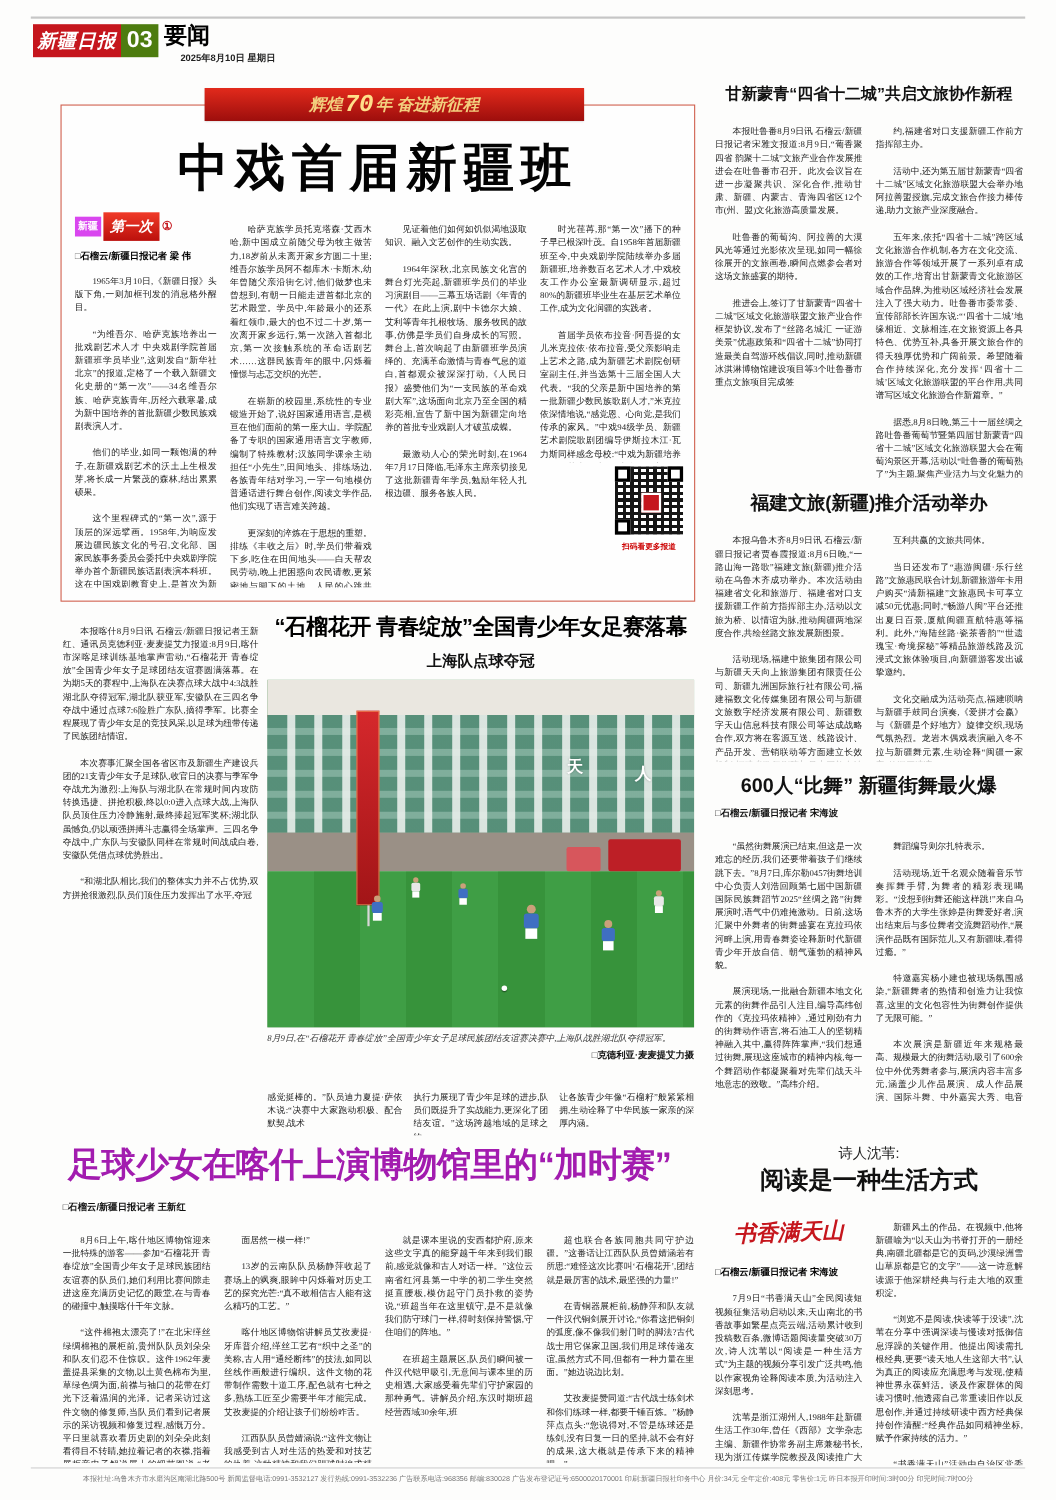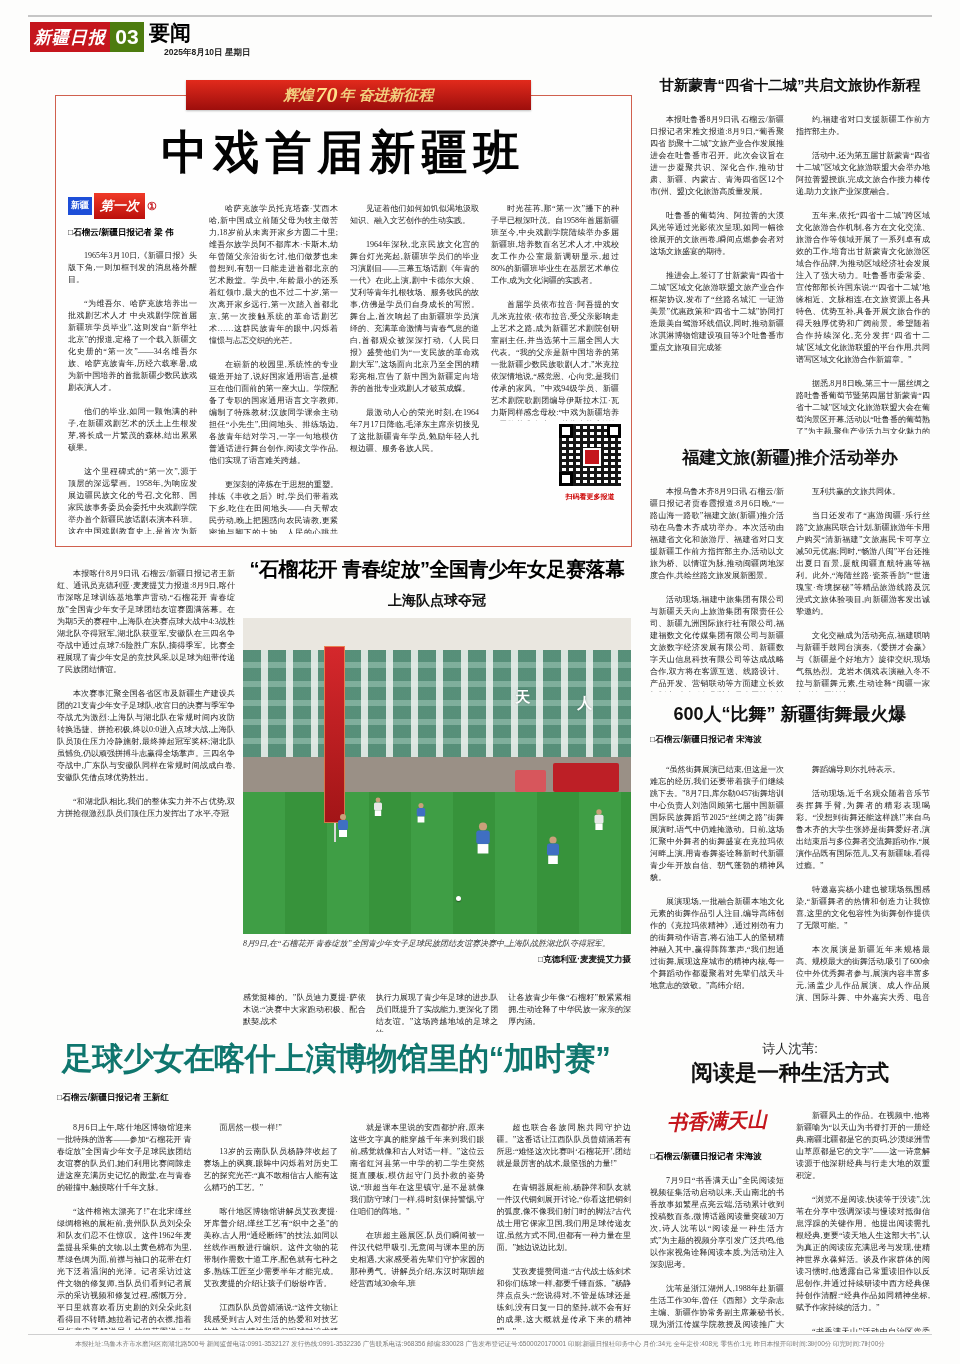--- a/index.html
+++ b/index.html
@@ -21,28 +21,28 @@
   .col{font-size:8px;line-height:1.5;text-align:justify;color:#222;overflow:hidden;
        font-family:"Liberation Serif",serif;}
   .para{margin:12px 0 2px;text-indent:2em;}
   .byline{font-size:8.5px;font-weight:bold;color:#000;margin:0 0 6px;font-family:"Liberation Sans",sans-serif;}
   
   .lead{left:55px;top:95px;width:575px;height:450px;border:1px solid #d0604e;background:#fefefe;}
   .banner{position:absolute;left:130px;top:-16px;width:345px;height:30px;
           background:linear-gradient(180deg,#e22a1c,#9d0e0c);color:#f2cf7e;display:flex;
           align-items:center;justify-content:center;font-weight:bold;font-style:italic;font-size:15px;
           box-shadow:0 1px 2px rgba(0,0,0,.25);}
-  .big70{font-size:22px;color:#ffe08a;margin:0 2px;font-family:Liberation Serif, serif;}
+  .big70{font-size:22px;color:#ffe08a;margin:0 2px;font-family:Liberation Mono, monospace;}
   .lead-title{position:absolute;left:0;right:0;top:26px;text-align:center;font-size:46px;
           font-weight:900;letter-spacing:6px;color:#030303;}
   .lead-cols{position:absolute;left:12px;top:95px;width:551px;height:343px;display:flex;gap:12px;}
   .lead-col{flex:1;}
   .lead-col.c4{height:230px;flex:none;width:128px;}
   .badge-row{display:flex;align-items:center;gap:2px;margin:2px 0 7px;}
-  .badge-xj{background:#1d4ed8;color:#fff;font-size:9px;font-weight:bold;padding:2px 3px;}
+  .badge-xj{background:#d946ef;color:#fff;font-size:9px;font-weight:bold;padding:2px 3px;}
   .badge-dyc{background:linear-gradient(180deg,#f03a28,#bb100c);color:#fff;font-size:13px;
           font-weight:bold;font-style:italic;padding:3px 6px;}
   .badge-num{color:#c5161d;font-size:11px;font-weight:bold;}
   .qr{position:absolute;right:10px;top:328px;width:62px;height:62px;background:
         repeating-linear-gradient(0deg,#161616 0 3px,transparent 3px 6px),
         repeating-linear-gradient(90deg,#161616 0 3px,#fff 3px 7px);outline:2px solid #fff;}
   .qr-corner{position:absolute;width:14px;height:14px;border:3px solid #000;background:#fff;box-sizing:border-box;}
   .qr-corner.tl{left:0;top:0;} .qr-corner.tr{right:0;top:0;} .qr-corner.bl{left:0;bottom:0;}
   .qr-center{position:absolute;left:24px;top:24px;width:14px;height:14px;background:#c5161d;border:2px solid #fff;}
   .qr-cap{position:absolute;right:2px;top:396px;width:78px;text-align:center;color:#c00;
@@ -75,21 +75,21 @@
   .player.alt .shirt{background:#e8e8e8;}
   .ball{position:absolute;width:5px;height:5px;border-radius:50%;background:#fff;box-shadow:0 1px 1px rgba(0,0,0,.4);}
   .photo-cap{left:243px;top:938px;width:388px;font-size:8px;color:#333;
       font-family:"Liberation Serif",serif;font-style:italic;}
   .photo-credit{left:243px;top:954px;width:388px;text-align:right;font-size:8.5px;font-weight:bold;}
   .soccer-bottom{left:243px;top:980px;width:388px;height:52px;display:flex;gap:10px;}
   .soccer-bottom .col{flex:1;}
   .soccer-bottom .para{text-indent:0;}
   
   .museum-title{left:40px;top:1038px;width:592px;text-align:center;font-size:31px;font-weight:900;
-      letter-spacing:-0.5px;color:#0f766e;}
+      letter-spacing:-0.5px;color:#a21caf;}
   .museum-byline{left:57px;top:1092px;font-size:8.5px;font-weight:bold;}
   .museum-cols{left:57px;top:1110px;width:574px;height:220px;display:flex;gap:12px;}
   .museum-cols .col{flex:1;}
   
   .a1-title{left:646px;top:76px;width:288px;text-align:center;font-size:14.5px;font-weight:900;}
   .a1-cols{left:650px;top:102px;width:280px;height:332px;display:flex;gap:12px;}
   .a2-title{left:650px;top:446px;width:280px;text-align:center;font-size:17px;font-weight:900;}
   .a2-cols{left:650px;top:474px;width:280px;height:218px;display:flex;gap:12px;}
   .a3-title{left:650px;top:702px;width:280px;text-align:center;font-size:18px;font-weight:900;}
   .a3-byline{left:650px;top:734px;font-size:8.5px;font-weight:bold;}

